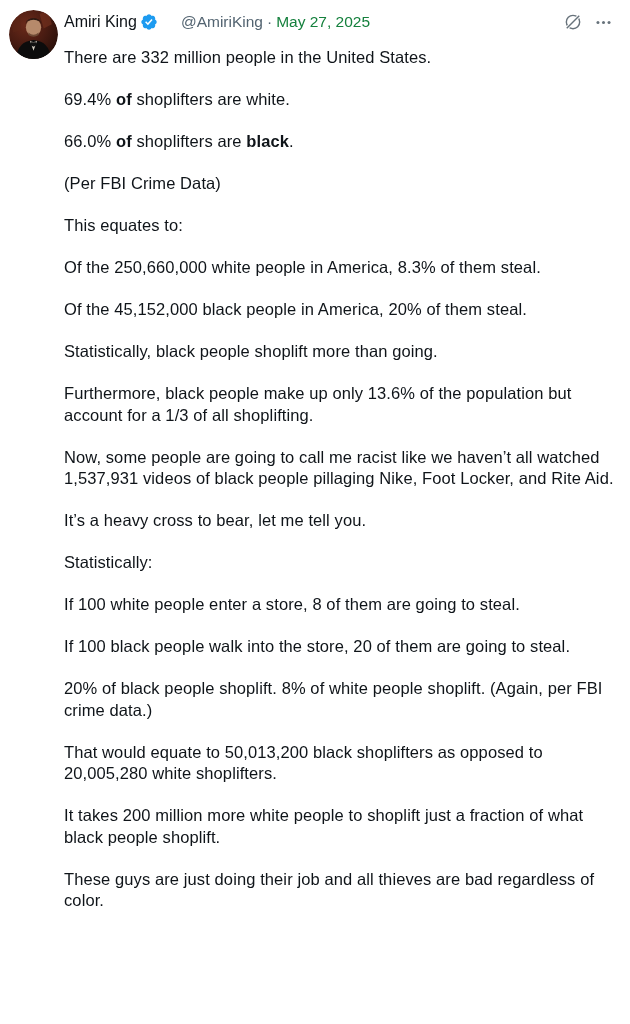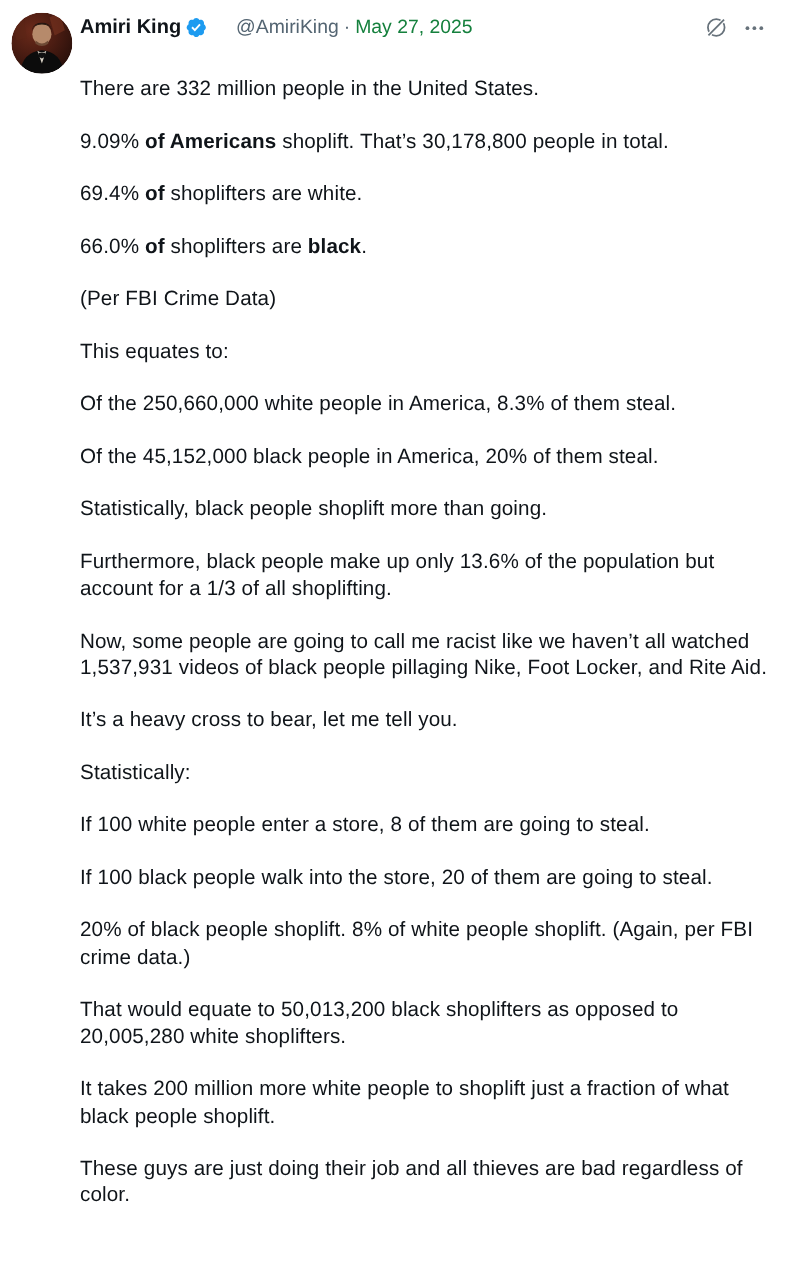--- a/index.html
+++ b/index.html
@@ -34,21 +34,21 @@
     margin-left: 6px;
     padding-top: 1px;
   }
   .header-row {
     display: flex;
     align-items: center;
     height: 22px;
     white-space: nowrap;
   }
   .display-name {
-    font-weight: bold;
+    font-weight: normal;
     font-size: 16px;
     color: #0f1419;
     cursor: pointer;
   }
   .badge {
     width: 18px;
     height: 18px;
     margin-left: 3px;
     flex-shrink: 0;
   }
@@ -77,21 +77,21 @@
     justify-content: center;
     width: 26px;
     height: 26px;
     border-radius: 50%;
     background: transparent;
     border: none;
     padding: 0;
   }
   .more-btn { margin-left: 4px; }
   .tweet-text {
-    margin-top: 28px;
+    margin-top: 14px;
     font-size: 16.5px;
     line-height: 21.5px;
     color: #0f1419;
     letter-spacing: 0.1px;
   }
   .tweet-text p {
     margin: 0 0 20.5px 0;
   }
   .tweet-text .bold {
     font-weight: bold;
@@ -151,21 +151,20 @@
         <svg width="19" height="19" viewBox="0 0 24 24">
           <circle cx="5" cy="12" r="1.9" fill="#67727b"></circle>
           <circle cx="12" cy="12" r="1.9" fill="#67727b"></circle>
           <circle cx="19" cy="12" r="1.9" fill="#67727b"></circle>
         </svg>
       </button>
     </div>
 
     <div class="tweet-text">
         <p><span>There are 332 million people in the United States.</span></p>
-        <p><span>9.09% </span><span class="bold">of Americans</span><span> shoplift. That’s 30,178,800 people in total.</span></p>
         <p><span>69.4% </span><span class="bold">of</span><span> shoplifters are white.</span></p>
         <p><span>66.0% </span><span class="bold">of</span><span> shoplifters are </span><span class="bold">black</span><span>.</span></p>
         <p><span>(Per FBI Crime Data)</span></p>
         <p><span>This equates to:</span></p>
         <p><span>Of the 250,660,000 white people in America, 8.3% of them steal.</span></p>
         <p><span>Of the 45,152,000 black people in America, 20% of them steal.</span></p>
         <p><span>Statistically, black people shoplift more than going.</span></p>
         <p><span>Furthermore, black people make up only 13.6% of the population but account for a 1/3 of all shoplifting.</span></p>
         <p><span>Now, some people are going to call me racist like we haven’t all watched 1,537,931 videos of black people pillaging Nike, Foot Locker, and Rite Aid.</span></p>
         <p><span>It’s a heavy cross to bear, let me tell you.</span></p>

